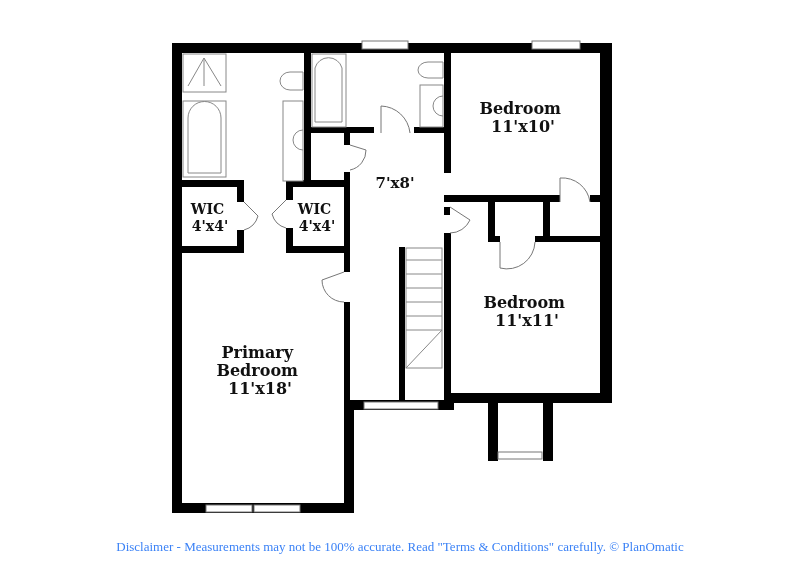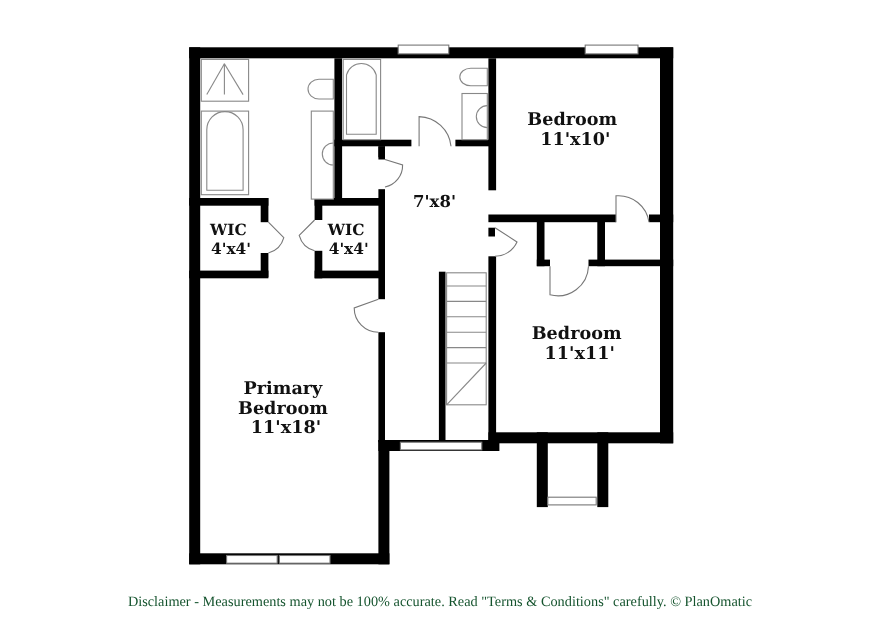--- a/index.html
+++ b/index.html
@@ -6,21 +6,21 @@
   body { width: 800px; height: 581px; position: relative; overflow: hidden; font-family: "DejaVu Serif", serif; }
   #plan { position: absolute; left: 0; top: 0; width: 800px; height: 581px; }
   .wall { fill: #000000; }
   .thin { fill: none; stroke: #888; stroke-width: 1; }
   .fix { fill: #fff; stroke: #888; stroke-width: 1; }
   .win { fill: #fff; stroke: #777; stroke-width: 1; }
   .door { fill: none; stroke: #777; stroke-width: 1; }
   .label { font-family: "DejaVu Serif", serif; font-weight: bold; fill: #111; text-anchor: middle; }
   #disclaimer {
     position: absolute; left: 0; top: 539px; width: 800px; text-align: center;
-    font-family: "Liberation Serif", serif; font-size: 13px; color: #14532d;
+    font-family: "Liberation Serif", serif; font-size: 13px; color: #3b82f6;
   }
 </style>
 </head>
 <body>
 
 <svg id="plan" viewBox="0 0 800 581" xmlns="http://www.w3.org/2000/svg">
 
   <g>
 
     <rect class="wall" x="172" y="43" width="440" height="10"></rect>

